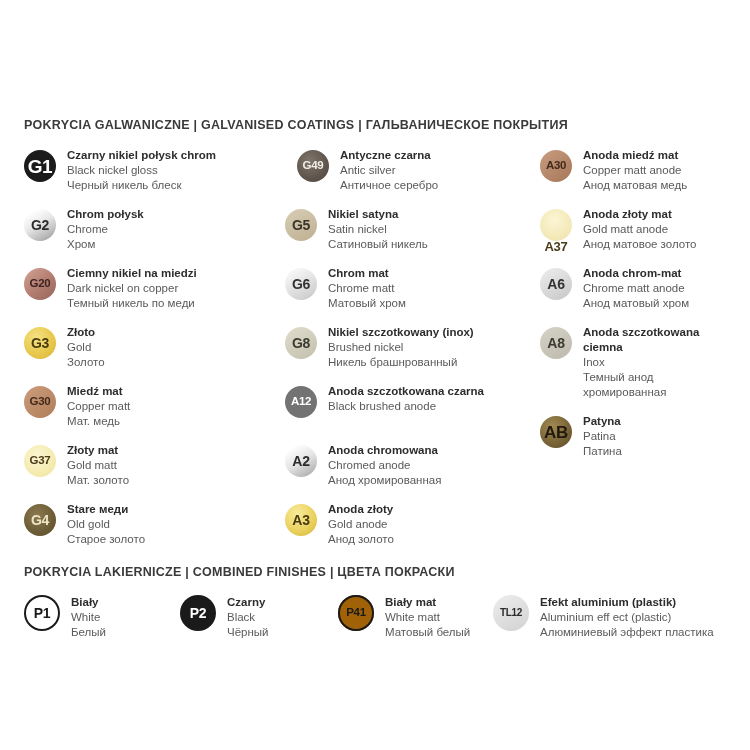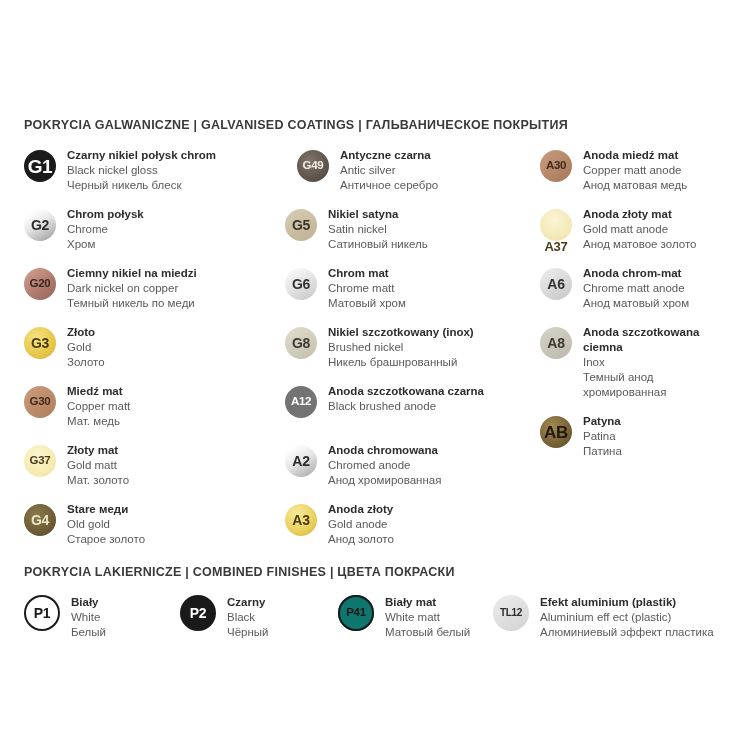--- a/index.html
+++ b/index.html
@@ -252,21 +252,21 @@
     <span class="swatch" style="background: rgb(26, 26, 26);">
       <span class="code" style="color: rgb(255, 255, 255); font-size: 14px;">P2</span>
     </span>
     <div class="labels">
       <div class="name-pl">Czarny</div>
       <div class="name-en">Black</div>
       <div class="name-ru">Чёрный</div>
     </div>
   </div>
         <div class="item large">
-    <span class="swatch" style="background: #0f766e; box-shadow: rgb(26, 26, 26) 0px 0px 0px 2px inset; text-align: right;">
+    <span class="swatch" style="background: #a16207; box-shadow: rgb(26, 26, 26) 0px 0px 0px 2px inset; text-align: right;">
       <span class="code" style="color: rgb(26, 26, 26); font-size: 11.5px;">P41</span>
     </span>
     <div class="labels">
       <div class="name-pl">Biały mat</div>
       <div class="name-en">White matt</div>
       <div class="name-ru">Матовый белый</div>
     </div>
   </div>
         <div class="item large">
     <span class="swatch" style="background: linear-gradient(150deg, rgb(232, 232, 232) 20%, rgb(214, 214, 214) 85%);">

